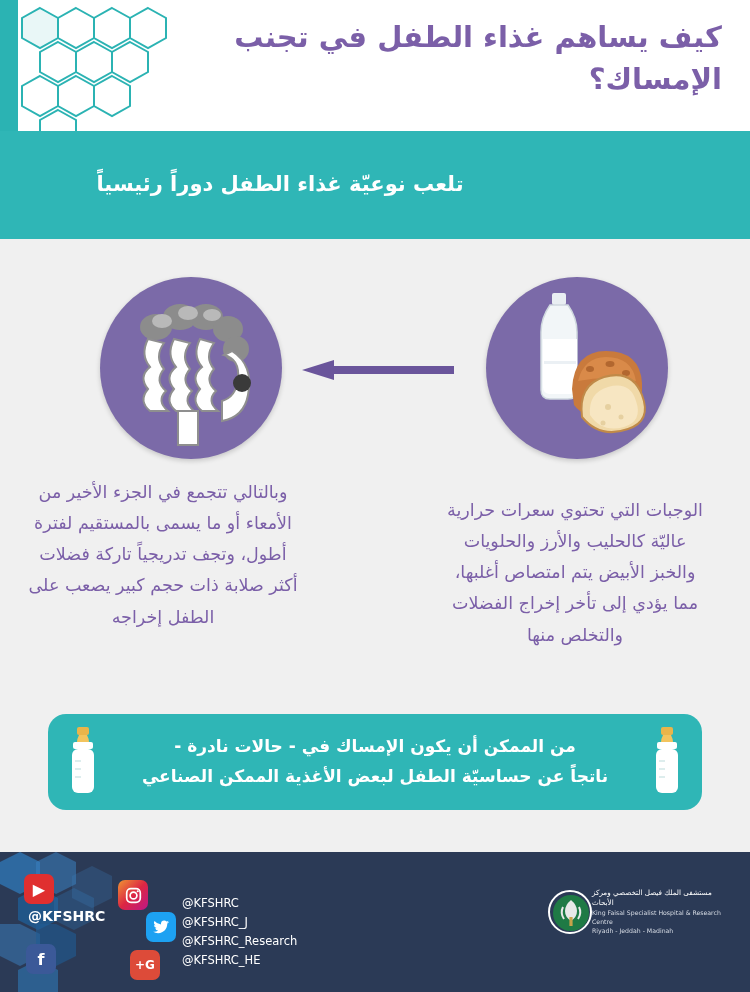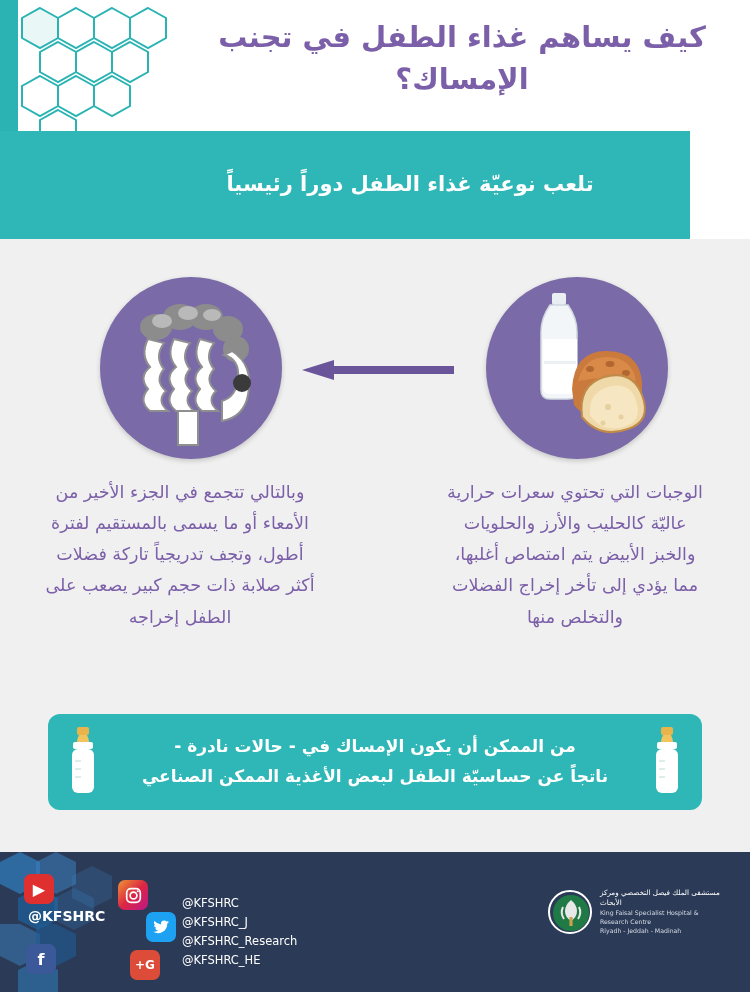--- a/index.html
+++ b/index.html
@@ -30,36 +30,36 @@
   }
   .hex-deco {
     position: absolute; top: 0; left: 10px;
     width: 210px; height: 131px;
     opacity: 1;
   }
   .header-title {
     position: absolute;
     top: 16px; right: 28px;
     width: 520px;
-    text-align: center;
+    text-align: right;
     color: #7b5fa8;
     font-size: 29px;
     font-weight: bold;
     line-height: 1.45;
     letter-spacing: 0px;
   }
 
   
   .subtitle-band {
     position: absolute; top: 131px; left: 0;
-    width: 690px; height: 108px;
+    width: 750px; height: 108px;
     background: #2fb6b6;
     display: flex;
     align-items: center;
-    justify-content: flex-start;
+    justify-content: flex-end;
   }
   .subtitle-band .txt {
     color: #ffffff;
     font-size: 21px;
     font-weight: bold;
     line-height: 1.6;
     text-align: center;
     width: 560px;
   }
 
@@ -93,30 +93,30 @@
   .col {
     position: absolute;
     top: 238px;
     width: 270px;
     color: #7b5fa8;
     font-size: 17.5px;
     line-height: 1.78;
     text-align: center;
     font-weight: normal;
   }
-  .col-right { right: 40px; }
-  .col-left  { left: 45px; }
+  .col-right { right: 40px; margin-top: 18px; }
+  .col-left  { left: 28px; }
 
   
   .note-box {
     position: absolute;
     top: 714px; left: 48px;
     width: 654px; height: 96px;
     background: #2fb6b6;
-    border-radius: 12px;
+    border-radius: 18px;
     display: flex;
     align-items: center;
   }
   .note-text {
     flex: 1;
     color: #ffffff;
     font-size: 17px;
     font-weight: bold;
     line-height: 1.75;
     text-align: center;
@@ -180,21 +180,21 @@
   }
   .logo-emblem {
     width: 44px; height: 44px;
     border-radius: 50%;
     border: 2px solid #ffffff;
     background: #2b3a56;
     position: relative;
     flex: 0 0 44px;
   }
   .logo-text {
-    margin-left: 8px;
+    margin-left: 0;
     color: #ffffff;
     font-size: 7.2px;
     line-height: 1.45;
     text-align: left;
     direction: rtl;
   }
   .logo-text .en { direction: ltr; font-size: 6.2px; color: #d8dde6; }
 </style>
 </head>
 <body>

